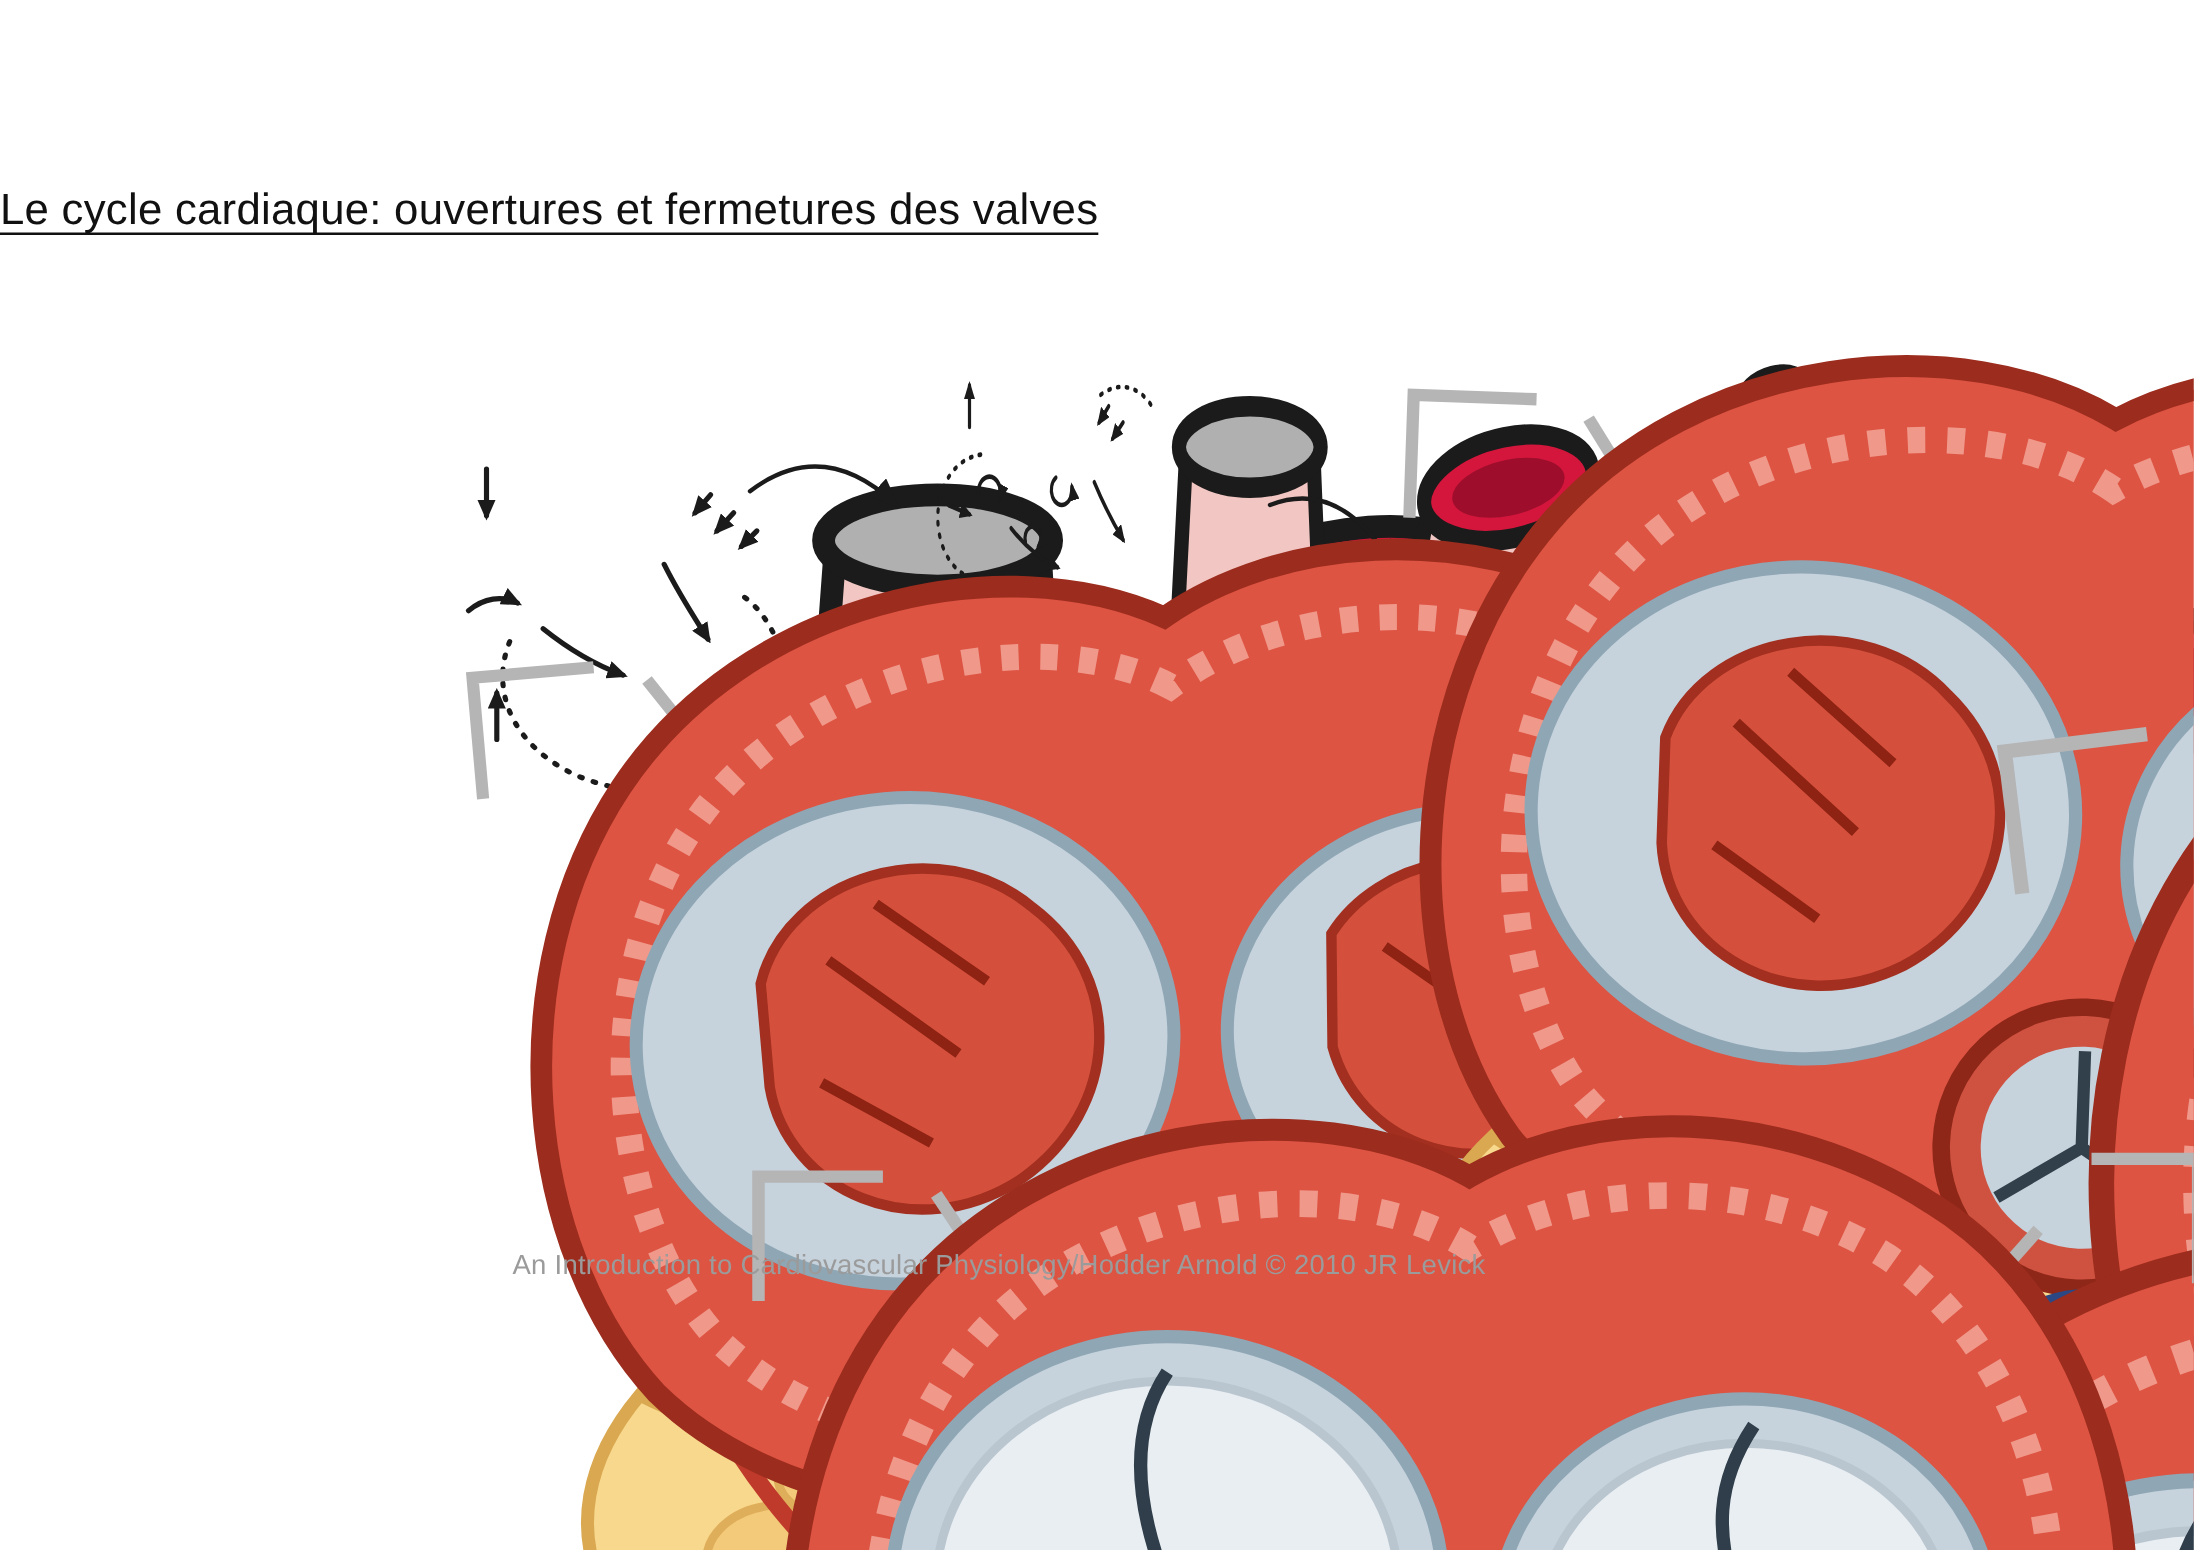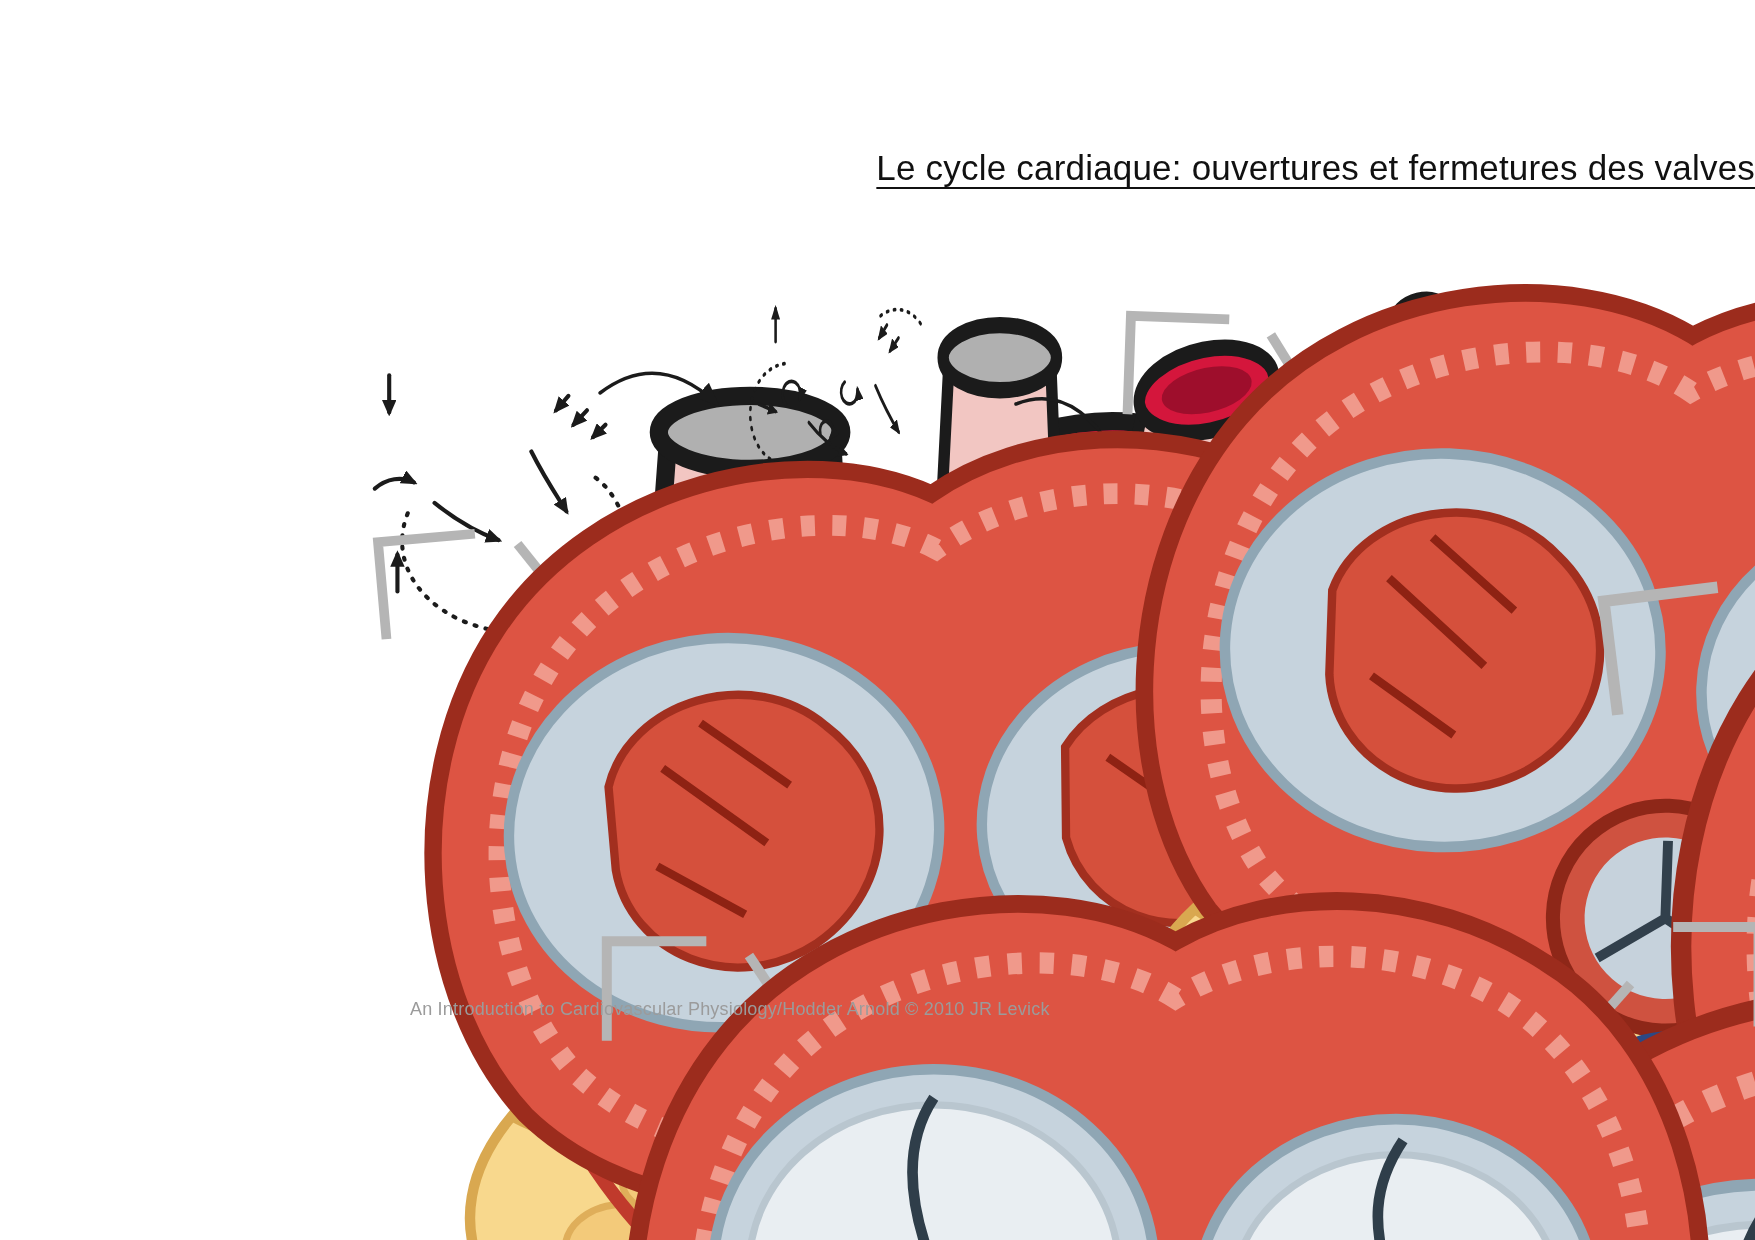--- a/index.html
+++ b/index.html
@@ -3,27 +3,27 @@
 <meta charset="utf-8">
 <style>
   html,body{margin:0;padding:0;}
   body{
     width:1755px;height:1240px;position:relative;overflow:hidden;
     background:var(--background,#fff);
     font-family:"Liberation Sans",sans-serif;
   }
   .page-title{
     position:absolute;top:148px;left:0;width:1755px;
-    text-align:right;font-size:35px;color:#111;
+    text-align:left;font-size:35px;color:#111;
     text-decoration:underline;text-underline-offset:7px;
     text-decoration-thickness:2px;letter-spacing:0.2px;
   }
   .attribution{
     position:absolute;left:410px;top:999px;
-    font-size:18px;color:#9b9b9b;letter-spacing:0.2px;
+    font-size:22px;color:#9b9b9b;letter-spacing:0.2px;
   }
   svg.canvas{position:absolute;left:0;top:0;}
 
   
   .ol{stroke:var(--outline_black,#1b1b1b);stroke-width:4;stroke-linejoin:round;}
   .pink{fill:var(--heart_pink,#f2c6c2);}
   .grayfill{fill:var(--vessel_gray,#b0b0b0);}
   .wall{fill:var(--wall_gray,#a3a3a3);}
   .redcap{fill:var(--artery_red,#d4163c);}
   .inner{fill:none;stroke:var(--outline_black,#1b1b1b);stroke-width:3;stroke-linecap:round;}

